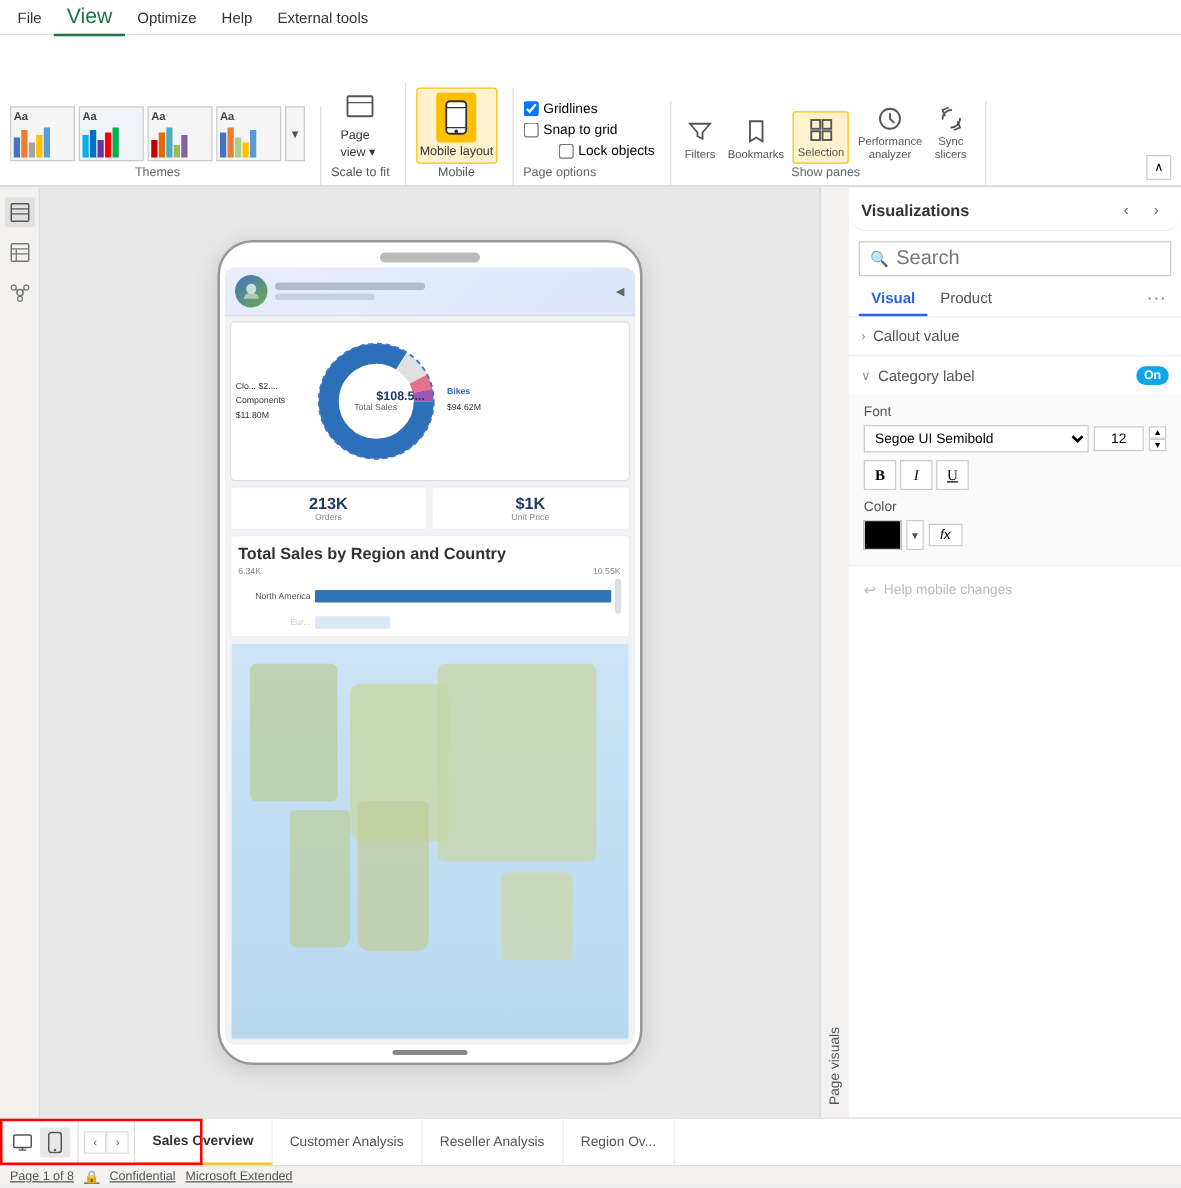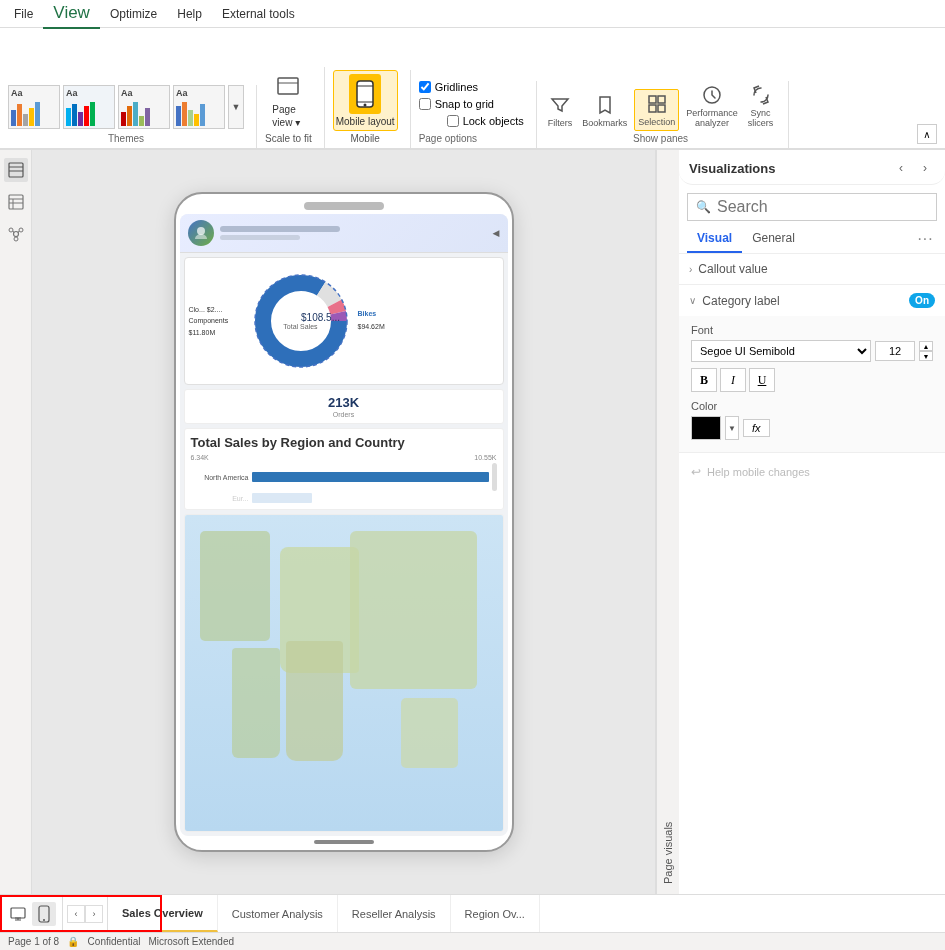--- a/index.html
+++ b/index.html
@@ -230,35 +230,39 @@
 
               <circle cx="55" cy="55" r="38" fill="none" stroke="#e0e0e0" stroke-width="16" stroke-dasharray="20 219" stroke-dashoffset="-200"></circle>
 
               <circle cx="55" cy="55" r="38" fill="none" stroke="#e8718a" stroke-width="16" stroke-dasharray="10 229" stroke-dashoffset="-220"></circle>
 
               <circle cx="55" cy="55" r="38" fill="none" stroke="#9b59b6" stroke-width="16" stroke-dasharray="9 230" stroke-dashoffset="-230"></circle>
 
               <circle cx="55" cy="55" r="46" fill="none" stroke="#4472c4" stroke-width="1.5" stroke-dasharray="4 3"></circle>
             </svg>
             <div style="position:absolute;top:50%;left:50%;transform:translate(-50%,-50%);text-align:center;">
-              <div style="font-size:10px;font-weight:normal;color:#1f3864;margin-left:40px;">$108.5...</div>
+              <div style="font-size:10px;font-weight:bold;color:#1f3864;margin-left:40px;">$108.5...</div>
               <div style="font-size:7px;color:#666;">Total Sales</div>
             </div>
           </div>
 
           <div style="font-size:7px;color:#333;line-height:1.8;min-width:40px;">
             <div style="color:#2e6fba;font-weight:bold;">Bikes</div>
             <div>$94.62M</div>
           </div>
         </div>
 
         <div style="display:flex;gap:3px;margin:2px 4px;">
           <div style="flex:1;background:white;padding:5px 3px;text-align:center;border:1px solid #eee;border-radius:3px;">
             <div style="font-size:13px;font-weight:bold;color:#1f3864;">213K</div>
             <div style="font-size:7px;color:#888;margin-top:1px;">Orders</div>
+          </div>
+          <div style="flex:1;background:white;padding:5px 3px;text-align:center;border:1px solid #eee;border-radius:3px;">
+            <div style="font-size:13px;font-weight:bold;color:#1f3864;">$1K</div>
+            <div style="font-size:7px;color:#888;margin-top:1px;">Unit Price</div>
           </div>
         </div>
 
         <div style="background:white;margin:2px 4px;padding:6px;border:1px solid #eee;border-radius:3px;">
           <div style="font-size:13px;font-weight:bold;color:#333;margin-bottom:4px;">Total Sales by Region and Country</div>
           <div style="display:flex;justify-content:space-between;font-size:7px;color:#888;margin-bottom:2px;">
             <span>6.34K</span>
             <span>10.55K</span>
           </div>
           <div style="display:flex;align-items:center;gap:3px;margin-bottom:2px;">
@@ -312,21 +316,21 @@
         </div>
       </div>
 
       <div style="margin:8px 8px 4px;border:1px solid #ccc;display:flex;align-items:center;padding:4px 8px;gap:6px;background:white;">
         <div style="color:#888;font-size:12px;">🔍</div>
         <input type="text" style="border: none; outline: none; font-size: 16px; flex: 1 1 0%; background: transparent;" placeholder="Search">
       </div>
 
       <div style="display:flex;padding:0 8px;border-bottom:1px solid #eee;">
         <div style="padding:6px 10px;font-size:12px;cursor:pointer;color:#2563eb;border-bottom:2px solid #2563eb;font-weight:600;">Visual</div>
-        <div style="padding:6px 10px;font-size:12px;cursor:pointer;color:#555;border-bottom:2px solid transparent;">General</div>
+        <div style="padding:6px 10px;font-size:12px;cursor:pointer;color:#555;border-bottom:2px solid transparent;">Product</div>
         <div style="margin-left:auto;display:flex;align-items:center;color:#888;font-size:16px;cursor:pointer;padding:0 4px;">···</div>
       </div>
 
       <div style="border-bottom:1px solid #eee;">
         <div style="display:flex;align-items:center;padding:8px 10px;cursor:pointer;font-size:12px;color:#555;">
           <span style="margin-right:6px;font-size:10px;color:#888;">›</span>
           <span style="flex:1;">Callout value</span>
         </div>
       </div>
 
@@ -405,18 +409,18 @@
 
   <div style="display:flex;align-items:stretch;flex:1;overflow:hidden;">
     <div style="padding:0 14px;display:flex;align-items:center;font-size:11px;cursor:pointer;color:#333;border-right:1px solid #eee;border-bottom:2px solid #f0c040;font-weight:600;background:white;">Sales Overview</div>
     <div style="padding:0 14px;display:flex;align-items:center;font-size:11px;cursor:pointer;color:#555;border-right:1px solid #eee;height:100%;">Customer Analysis</div>
     <div style="padding:0 14px;display:flex;align-items:center;font-size:11px;cursor:pointer;color:#555;border-right:1px solid #eee;height:100%;">Reseller Analysis</div>
     <div style="padding:0 14px;display:flex;align-items:center;font-size:11px;cursor:pointer;color:#555;border-right:1px solid #eee;height:100%;">Region Ov...</div>
   </div>
 
 </div>
 
-<div style="height:18px;background:#f3f2f1;border-top:1px solid #ddd;display:flex;align-items:center;padding:0 8px;font-size:10px;color:#555;gap:8px;">
+<div style="height:18px;background:#f3f2f1;border-top:1px solid #ddd;display:flex;align-items:center;padding:0 8px;font-size:10px;color:#555;gap:8px;text-decoration:underline;">
   <span>Page 1 of 8</span>
   <span style="font-size:10px;">🔒</span>
   <span>Confidential</span>
   <span>Microsoft Extended</span>
 </div>
 
 </body></html>

